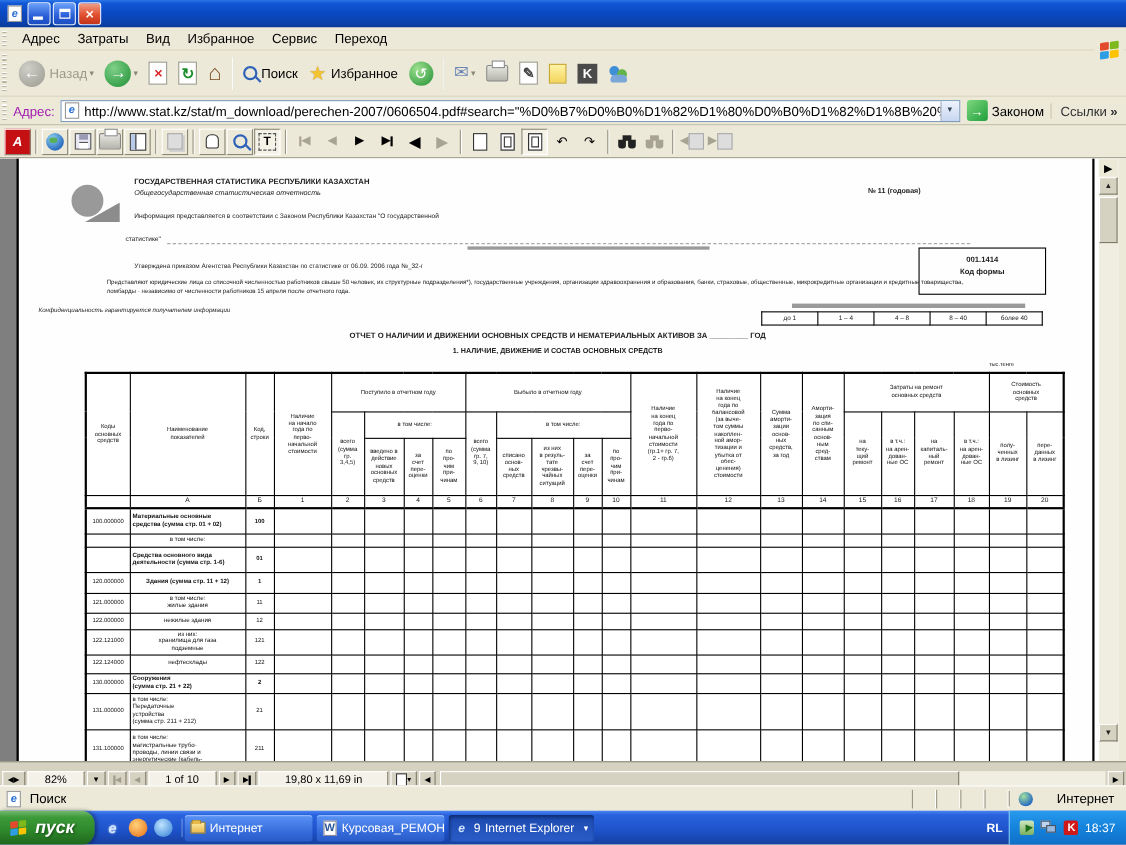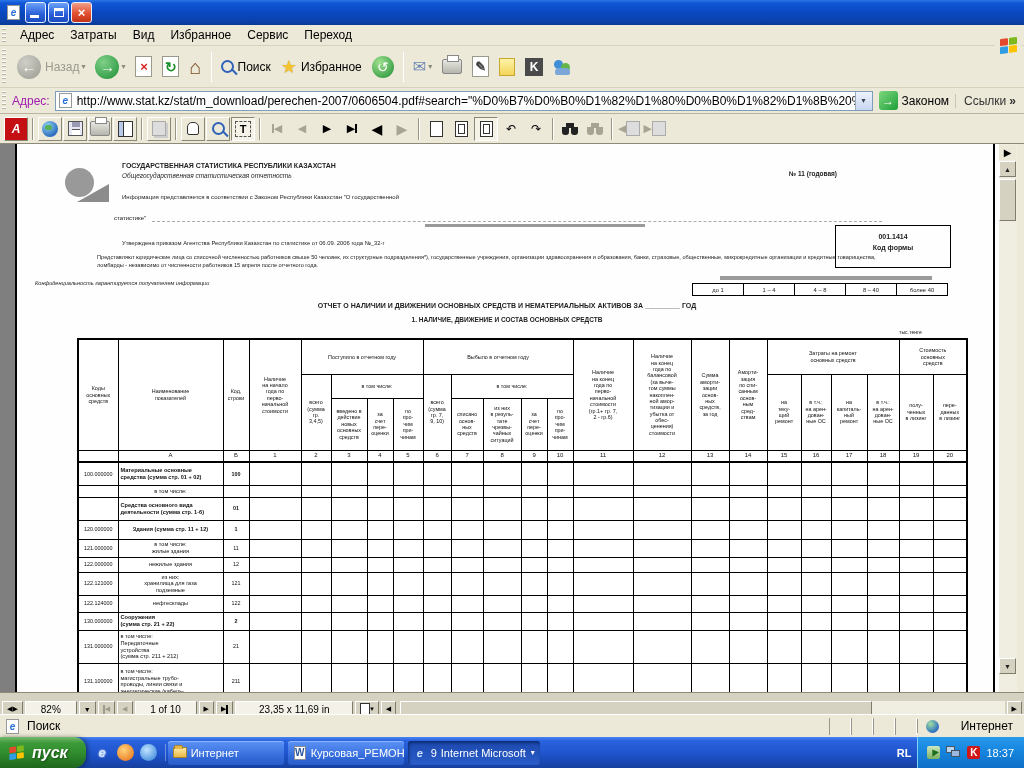--- a/index.html
+++ b/index.html
@@ -953,21 +953,21 @@
     <span class="asb box" style="width:62px">1 of 10</span>
     <span class="asb">
         <span class="tiny">▶</span>
       </span>
     <span class="asb">
         <span class="navbar1">
           <span class="tiny">▶</span>
           <span class="bar"></span>
         </span>
       </span>
-    <span class="asb box" style="width:118px">23,35 x 11,69 in</span>
+    <span class="asb box" style="width:118px">19,80 x 11,69 in</span>
     <span class="asb">
         <span class="vpage" style="width:10px;height:12px;margin:0"></span>
         <span class="tiny">▾</span>
       </span>
     <span class="asb">
         <span class="tiny">◀</span>
       </span>
     <span class="hsb-track">
         <span class="hsb-thumb"></span>
       </span>
@@ -1014,21 +1014,21 @@
     </span>
     <span class="task">
       <span class="ticon">
           <span class="wordic">W</span>
         </span>
       <span>Курсовая_РЕМОНТ ...</span>
     </span>
     <span class="task active" style="width:132px">
       <span class="ticon tie">e</span>
       <span>9</span>
-      <span>Internet Microsoft</span>
+      <span>Internet Explorer</span>
       <span class="tcaret">▾</span>
     </span>
     <span class="spacer"></span>
     <span class="langchip">RL</span>
     <span class="tray">
       <span class="trico">
           <span class="upd"></span>
         </span>
       <span class="trico">
           <span class="netic">

